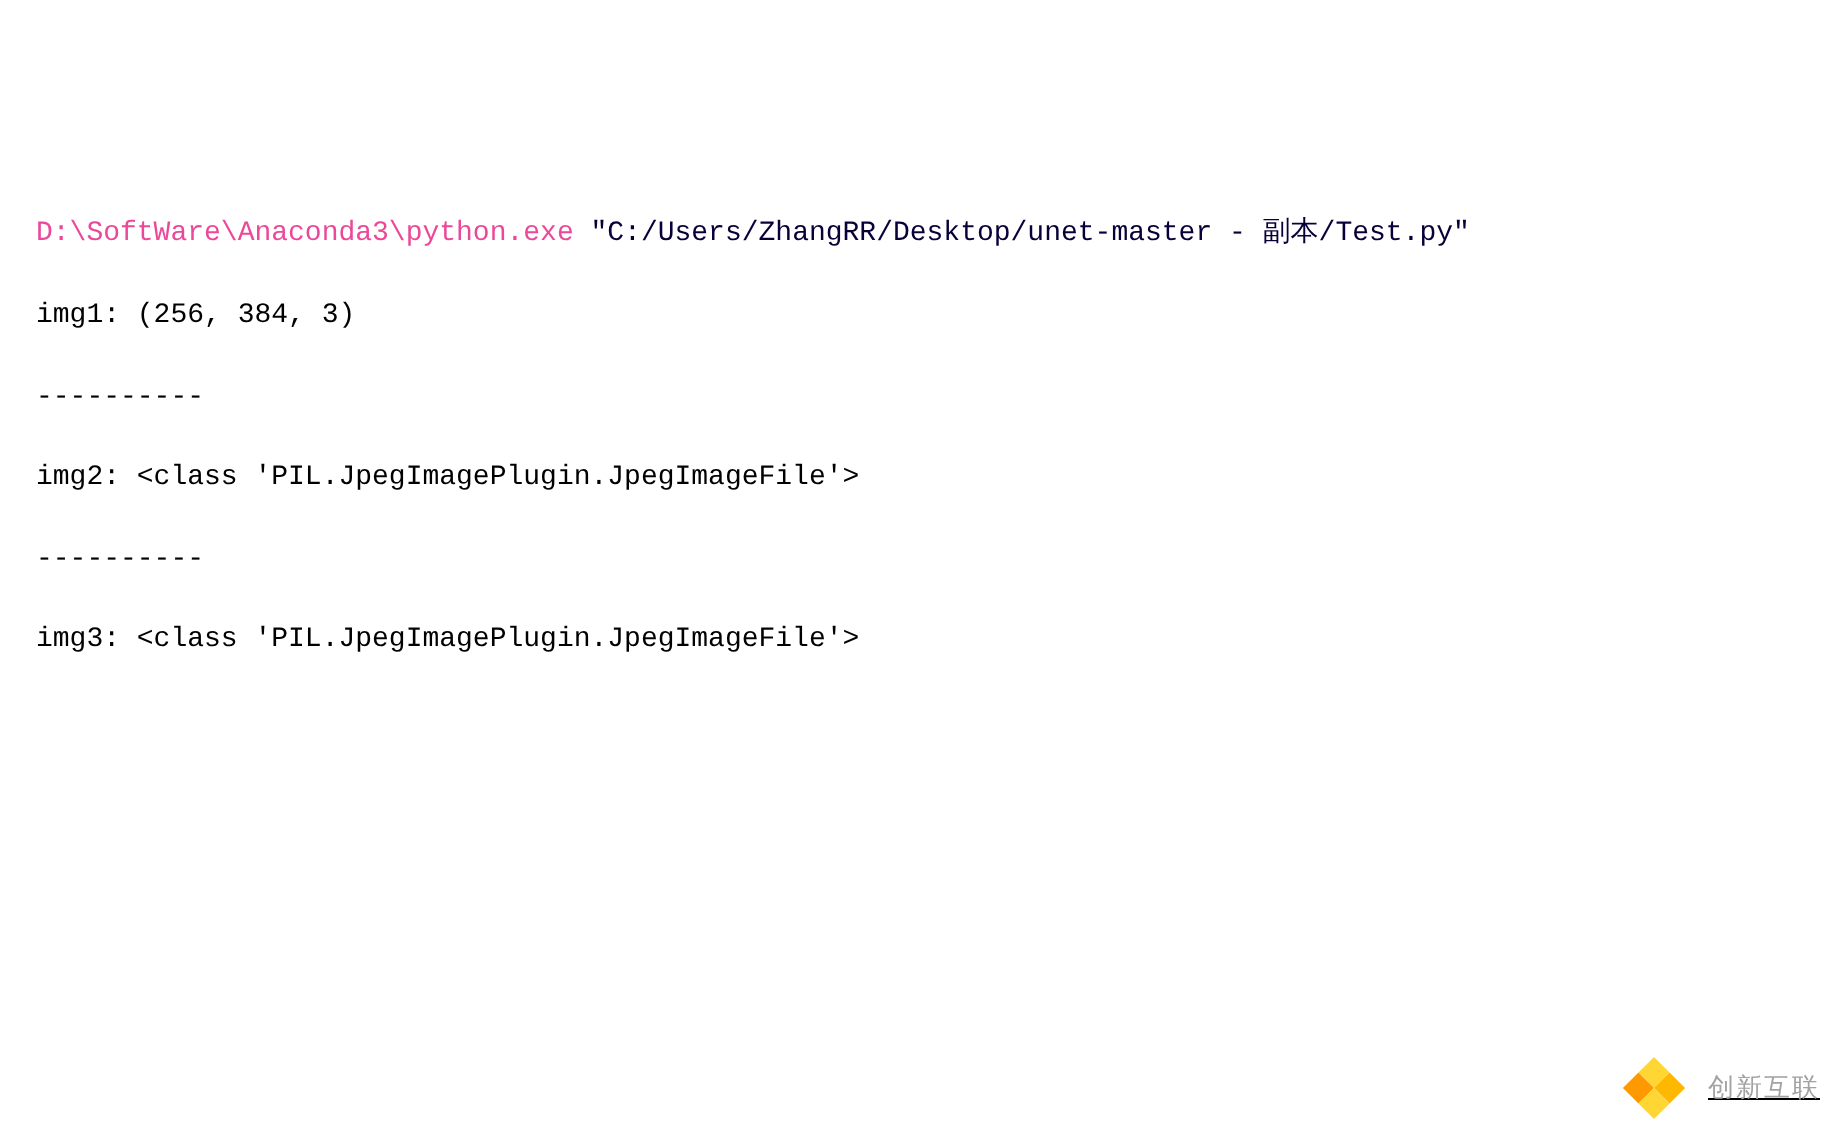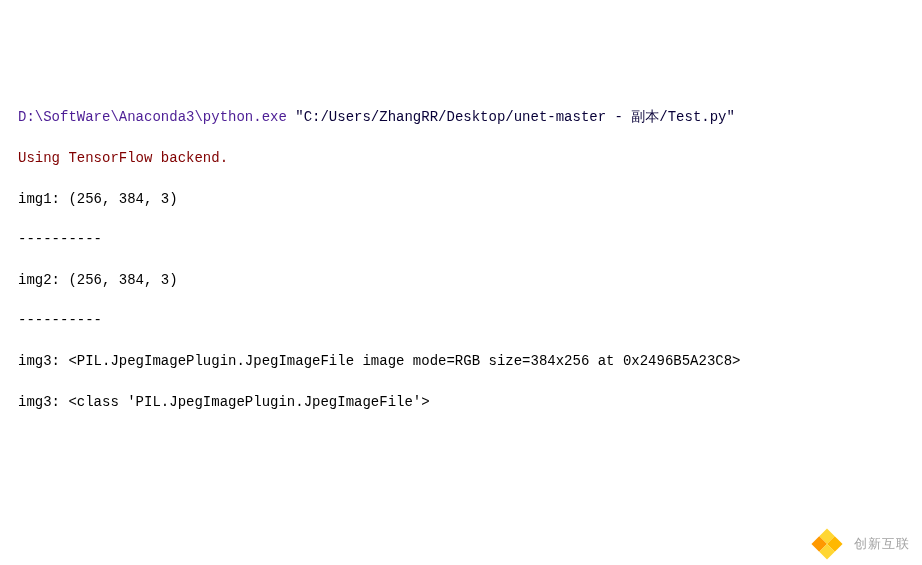--- a/index.html
+++ b/index.html
@@ -17,39 +17,40 @@
       color: #000000;
       width: 922px;
       height: 565px;
       position: relative;
       overflow: hidden;
     }
     .line {
       display: block;
     }
     .path-blue {
-      color: #4c1d95;
+      color: #ec4899;
       margin-top: 28px;
     }
     .path-dark {
       color: #080038;
     }
     .tf-red {
       color: #800000;
     }
     .normal {
       color: #000000;
     }
     .logo {
       position: absolute;
       right: 12px;
       bottom: 10px;
       display: flex;
       align-items: center;
       gap: 16px;
+      text-decoration: underline;
     }
     .logo-icon {
       width: 22px;
       height: 22px;
       transform: rotate(45deg);
       display: grid;
       grid-template-columns: 1fr 1fr;
       grid-template-rows: 1fr 1fr;
     }
     .logo-icon div {
@@ -67,26 +68,24 @@
       letter-spacing: 1px;
     }
   </style>
 </head>
 <body>
 
 
 
 <div>
 <span class="line"><span class="path-blue">D:\SoftWare\Anaconda3\python.exe </span><span class="path-dark">"C:/Users/ZhangRR/Desktop/unet-master - 副本/Test.py"</span></span>
-<span class="line tf-red">Using TensorFlow backend.</span>
 <span class="line normal">img1: (256, 384, 3)</span>
 <span class="line normal">----------</span>
-<span class="line normal">img2: (256, 384, 3)</span>
+<span class="line normal">img2: &lt;class 'PIL.JpegImagePlugin.JpegImageFile'&gt;</span>
 <span class="line normal">----------</span>
-<span class="line normal">img3: &lt;PIL.JpegImagePlugin.JpegImageFile image mode=RGB size=384x256 at 0x2496B5A23C8&gt;</span>
 <span class="line normal">img3: &lt;class 'PIL.JpegImagePlugin.JpegImageFile'&gt;</span>
 
 
 
 
 
 
 
 
 

